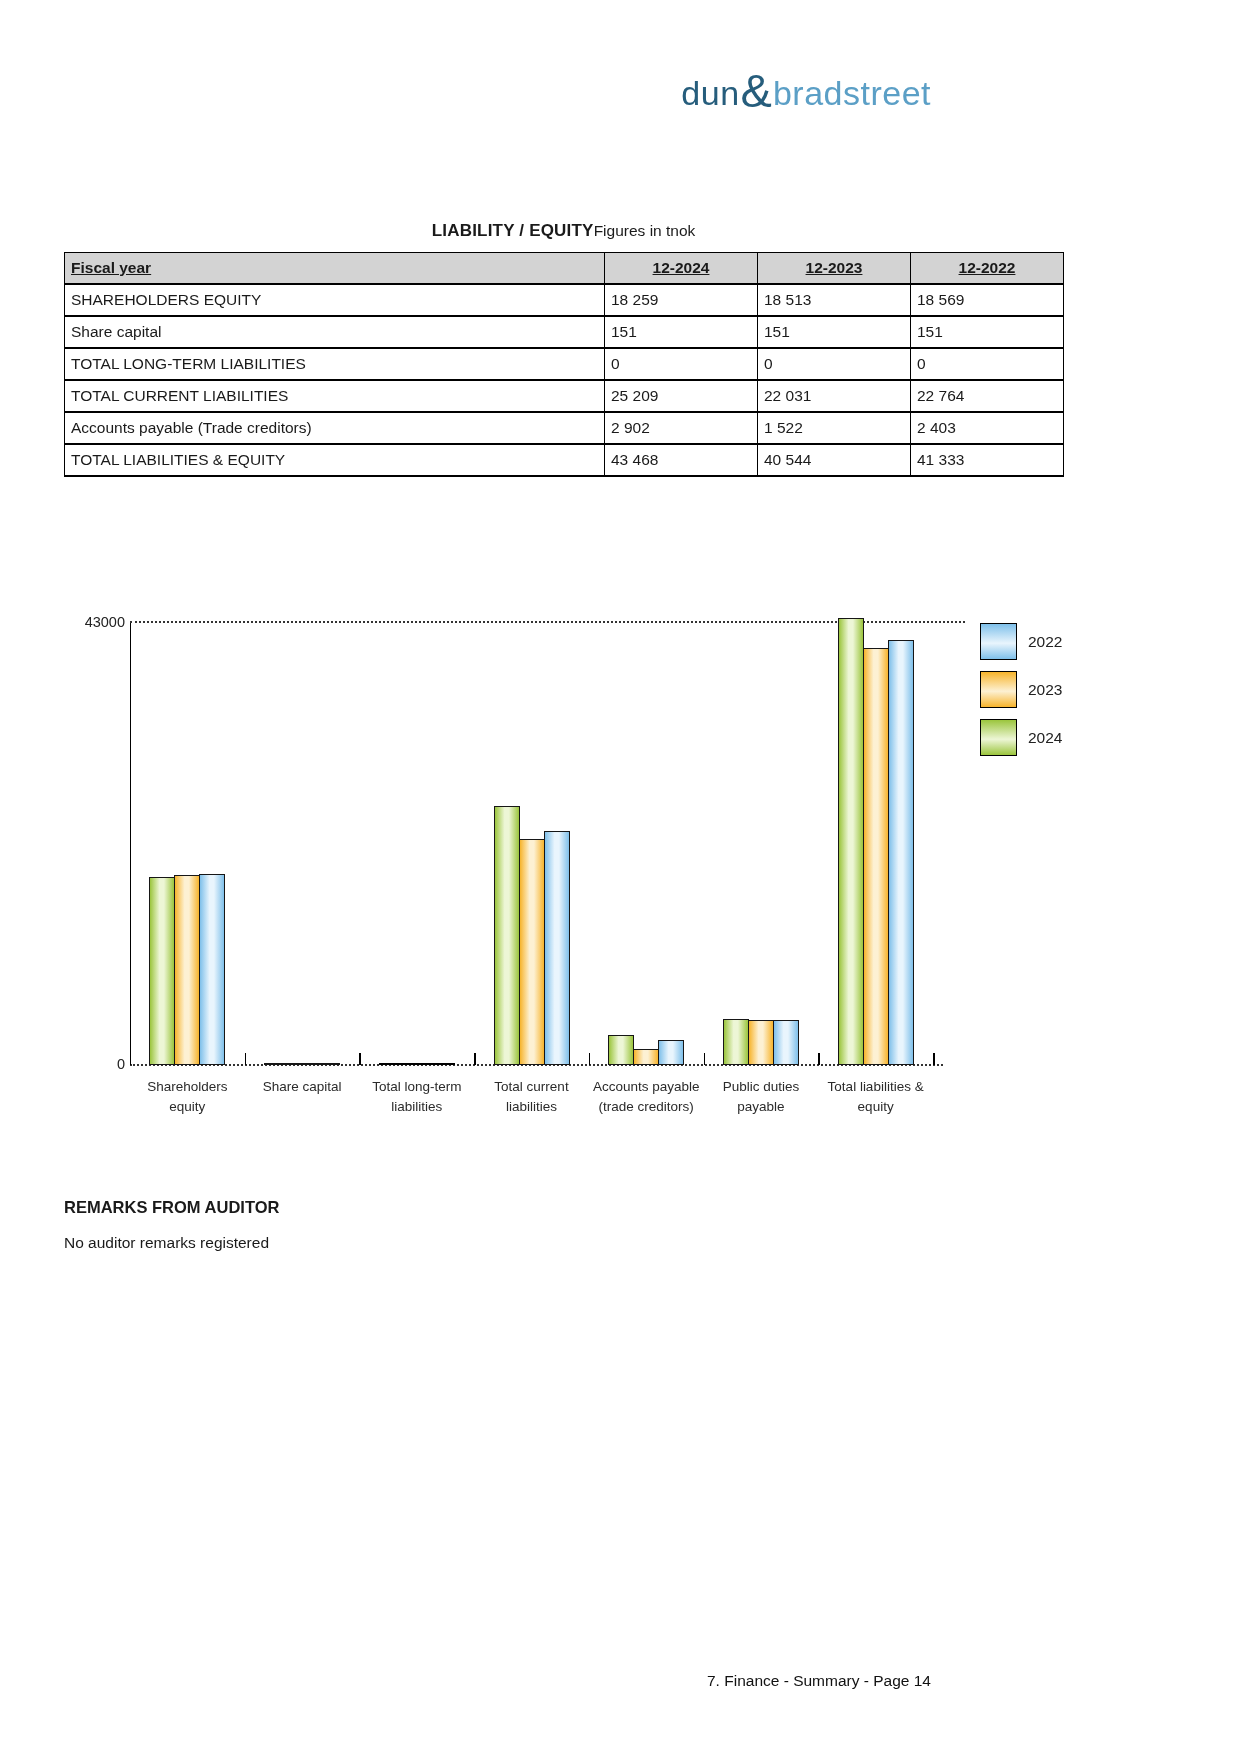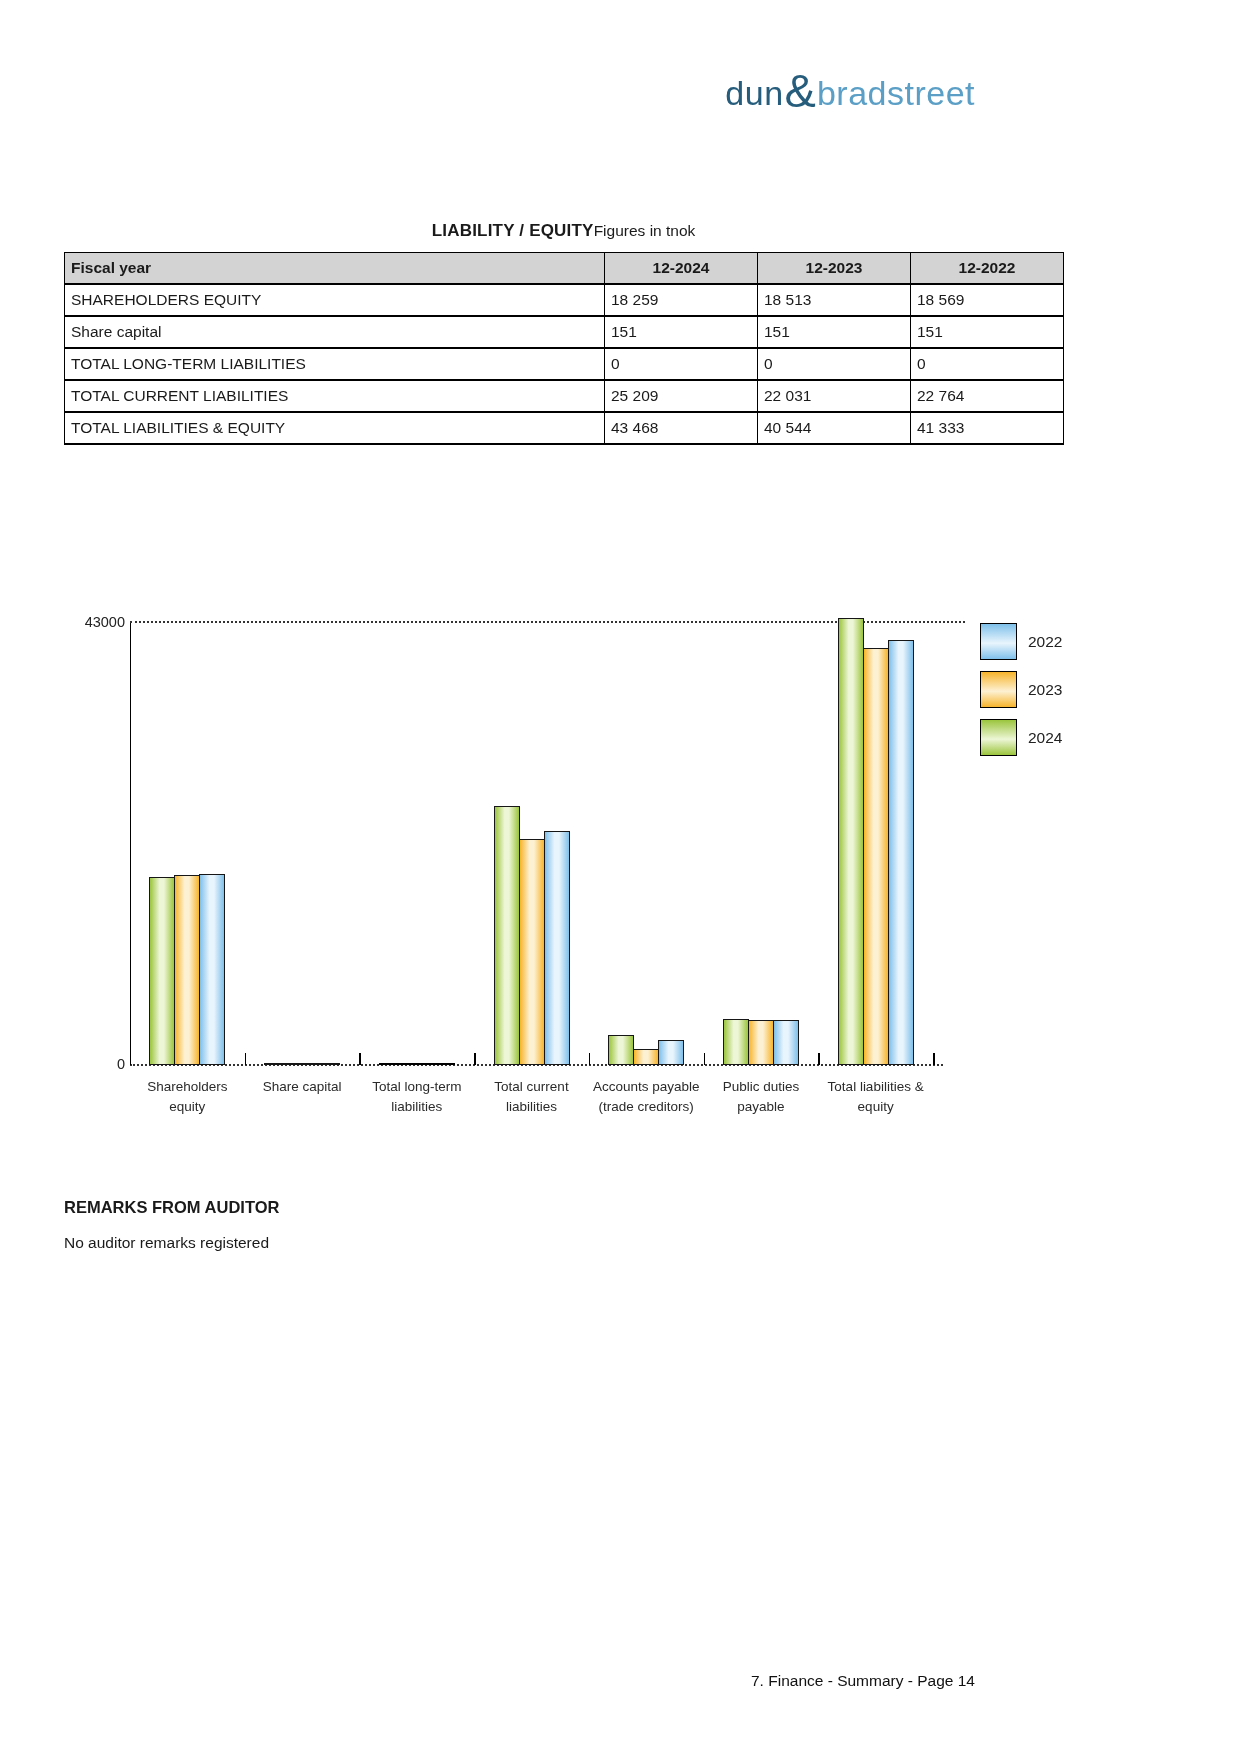--- a/index.html
+++ b/index.html
@@ -1,18 +1,18 @@
 <!DOCTYPE html>
 <html><head>
 <meta charset="utf-8">
 <style>
   html,body { margin:0; padding:0; background:#ffffff; }
   .page {
     position:relative; width:1110px; height:1754px; background:#ffffff;
-    font-family:"Liberation Sans", sans-serif; color:#1a1a1a; overflow:hidden;padding-left:44px;
+    font-family:"Liberation Sans", sans-serif; color:#1a1a1a; overflow:hidden;
   }
 
   
   .logo { position:absolute; top:66px; right:179px; display:flex; align-items:center; }
   .logo-dun  { font-size:34px; letter-spacing:0.5px; }
   .logo-amp  { font-size:47px; font-weight:400; margin:0 1px; position:relative; top:-3px; }
   .logo-brad { font-size:34px; letter-spacing:0.5px; }
 
   
   .section-head { position:absolute; left:64px; top:221px; width:999px;
@@ -21,21 +21,21 @@
   .units-note { font-size:15.5px; }
 
   
   #fin-table { position:absolute; left:64px; top:252px; width:999px;
     border-collapse:collapse; table-layout:fixed; font-size:15.5px; }
   #fin-table th, #fin-table td { border:1px solid #000; height:30px; padding:0 6px; }
   #fin-table thead th { background:#d3d3d3; font-weight:bold; }
   #fin-table .lbl { text-align:left; }
   #fin-table .num { }
   #fin-table tr.bold td { font-weight:normal; border-top-width:2px; border-bottom-width:2px; }
-  #fin-table thead th { border-bottom-width:2px; }
+  #fin-table thead th { border-bottom-width:2px;text-decoration:underline; }
 
   
   #chart { position:absolute; left:70px; top:595px; width:1010px; height:530px; }
   .grid-dotted { position:absolute; height:0; border-top:2px dotted #333; }
   .axis { position:absolute; width:0; border-left:1.5px solid #000; }
   .ylab { position:absolute; width:55px; text-align:right; font-size:14.5px; color:#222; }
   .tick { position:absolute; width:1.5px; background:#000; }
   .bar { position:absolute; box-sizing:border-box; border:1px solid #161616; }
   .bar-zero { position:absolute; box-sizing:border-box; height:0; border:none; border-top:2px solid #000; }
   .xlab { position:absolute; text-align:center; font-size:13.5px; color:#2b2b2b; line-height:19px; }
@@ -97,20 +97,26 @@
           <td class="num">0</td>
           <td class="num">0</td>
           <td class="num">0</td>
         </tr>
         <tr class="bold">
           <td class="lbl">TOTAL CURRENT LIABILITIES</td>
           <td class="num">25 209</td>
           <td class="num">22 031</td>
           <td class="num">22 764</td>
         </tr>
+        <tr>
+          <td class="lbl">Accounts payable (Trade creditors)</td>
+          <td class="num">2 902</td>
+          <td class="num">1 522</td>
+          <td class="num">2 403</td>
+        </tr>
         <tr class="bold">
           <td class="lbl">TOTAL LIABILITIES &amp; EQUITY</td>
           <td class="num">43 468</td>
           <td class="num">40 544</td>
           <td class="num">41 333</td>
         </tr>
       </tbody>
     </table>
 
   <div id="chart">

